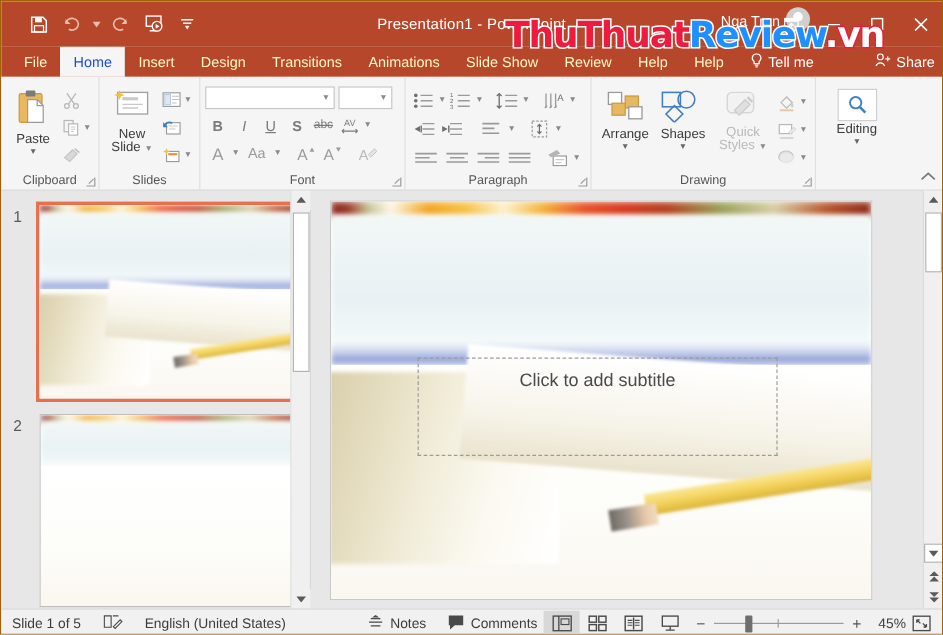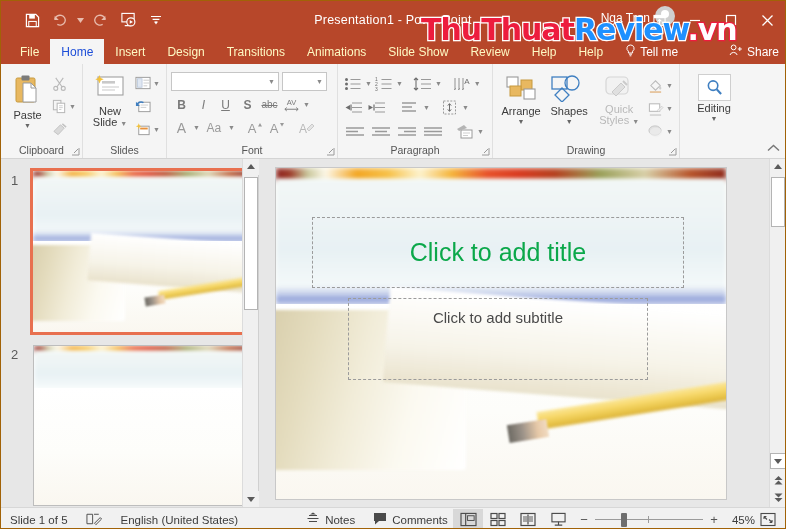--- a/index.html
+++ b/index.html
@@ -866,23 +866,20 @@
           <div class="ph-band" style="top:0px; height:13px;"></div>
           <div class="ph-sky" style="top:11px; height:118px;"></div>
           <div class="ph-blueline" style="top:118px; height:22px;"></div>
           <div class="ph-white" style="top:136px;"></div>
           <div class="ph-stack" style="left:-10px; top:142px; width:200px; height:160px; border-radius:3px;"></div>
           <div class="ph-stack-edge" style="left:110px; top:132px; width:350px; height:96px; transform:rotate(4.5deg);"></div>
           <div class="ph-pencil" style="left:262px; top:244px; width:230px; height:18px; transform:rotate(-9deg);"></div>
           <div class="ph-tip" style="left:232px; top:254px; width:40px; height:18px; transform:rotate(-9deg);"></div>
         </div>
 
-        <div class="ph-box ph-title">
-          <span>Click to add title</span>
-        </div>
         <div class="ph-box ph-sub">
           <span>Click to add subtitle</span>
         </div>
       </div>
 
       <div class="vsb" style="right:0; height:348px">
         <div class="sb-arrow">
           <svg width="8" height="6" viewBox="0 0 8 6">
               <path d="M0 5 L4 0 L8 5 Z" fill="#5a5a5a"></path>
             </svg>

